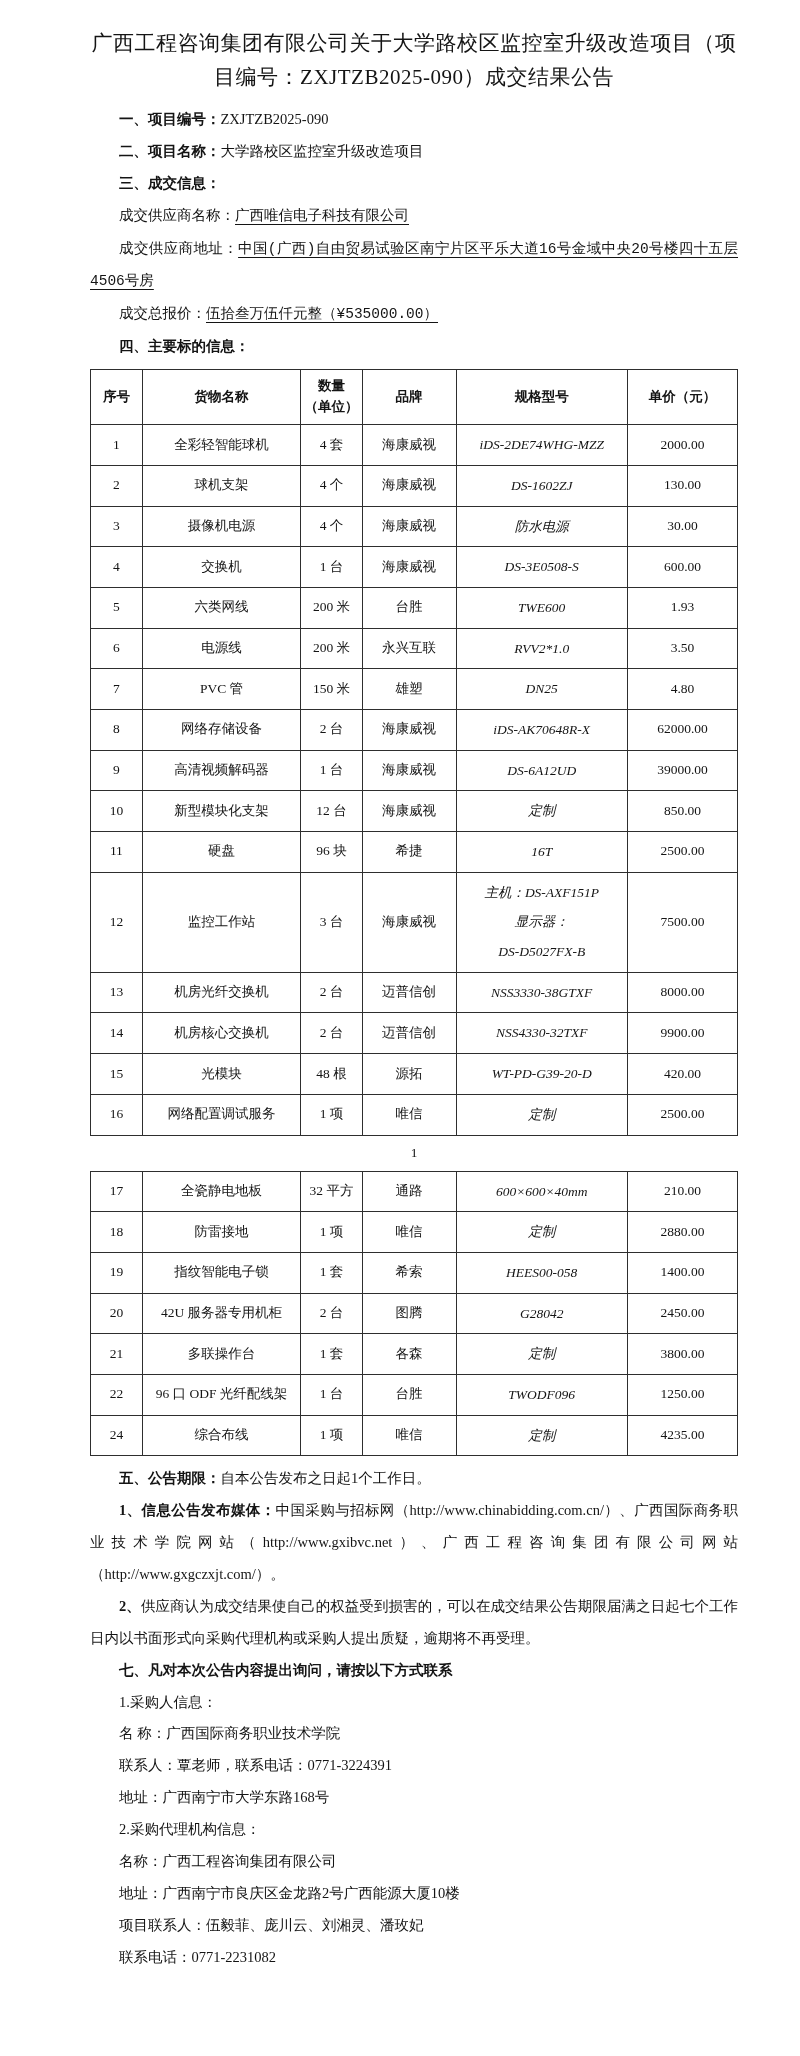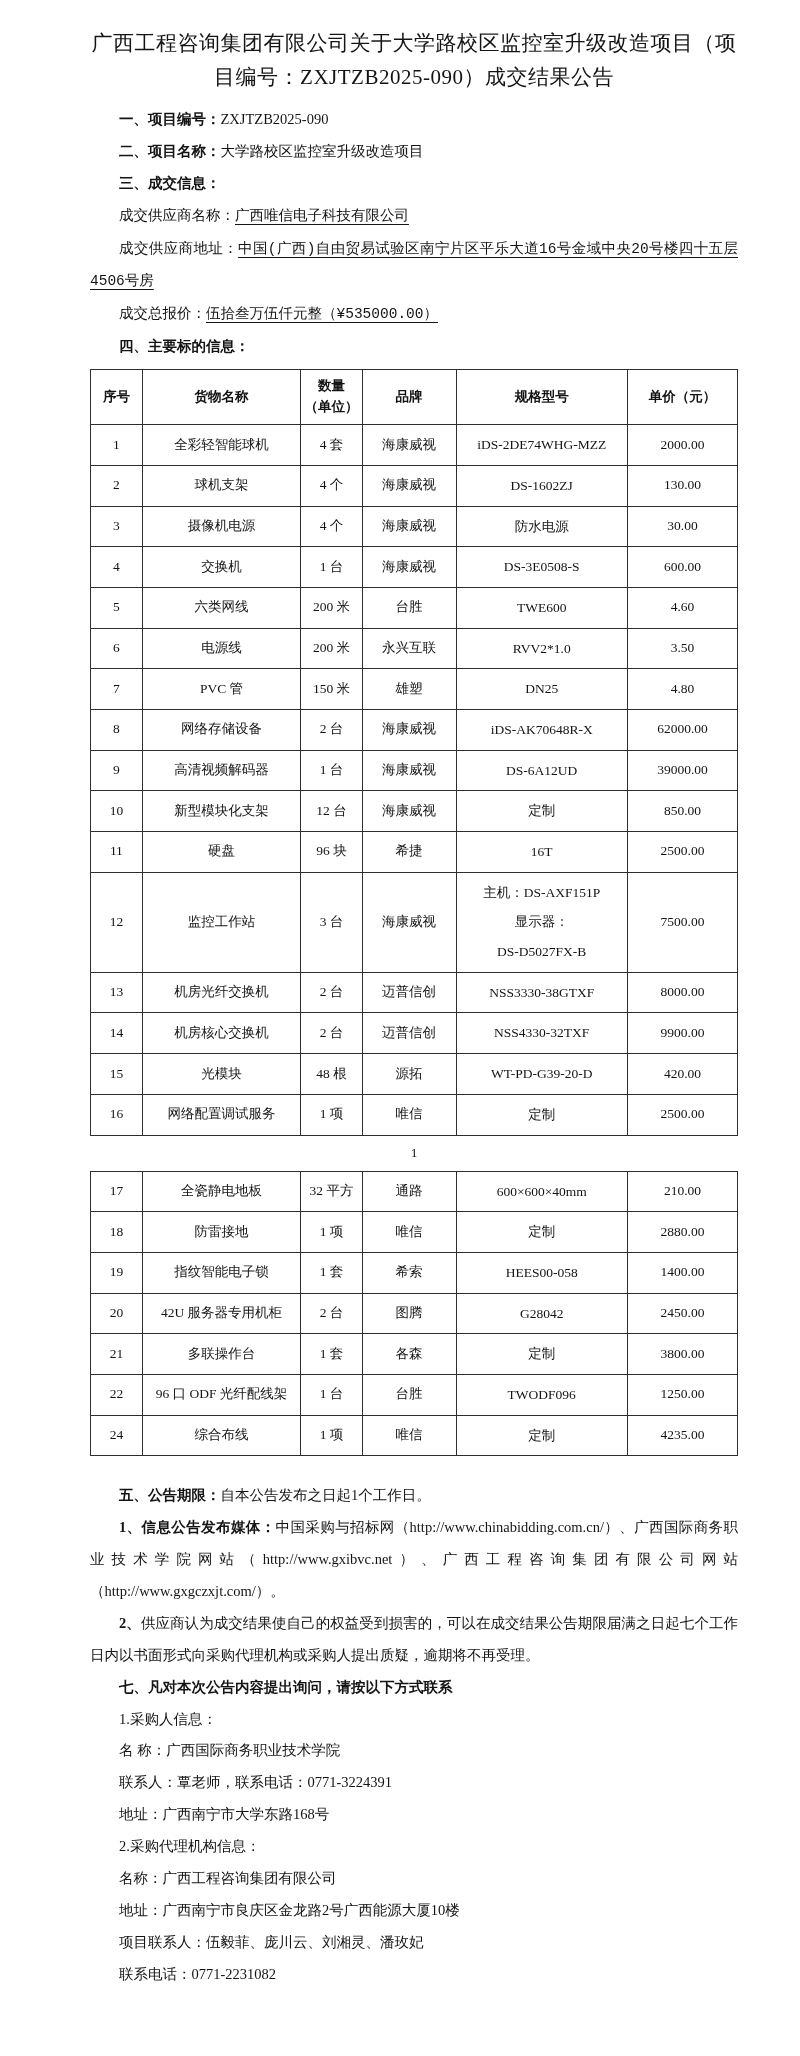--- a/index.html
+++ b/index.html
@@ -21,21 +21,21 @@
     width:100%;border-collapse:collapse;table-layout:fixed;
     margin-top:6px;
   }
   table.goods th,table.goods td{
     border:1px solid #2e2e2e;text-align:center;vertical-align:middle;
     font-size:13.5px;padding:5px 3px;line-height:1.55;
     overflow:hidden;
   }
   table.goods th{font-weight:700;white-space:pre-line;height:44px;}
   table.goods td{height:22px;white-space:pre-line;}
-  table.goods td.col-spec{line-height:2.2;}
+  table.goods td.col-spec{line-height:2.2;font-style:italic;}
   .page-num{
     text-align:center;font-size:13.5px;margin:9px 0 10px 0;
     font-family:"Liberation Serif","DejaVu Serif",serif;
   }
 </style>
 </head>
 <body>
 
 <div class="page">
 
@@ -121,21 +121,21 @@
           <td class="col-brand">海康威视</td>
           <td class="col-spec">DS-3E0508-S</td>
           <td class="col-price">600.00</td>
         </tr>
         <tr>
           <td class="col-idx">5</td>
           <td class="col-name">六类网线</td>
           <td class="col-qty">200 米</td>
           <td class="col-brand">台胜</td>
           <td class="col-spec">TWE600</td>
-          <td class="col-price">4.60</td>
+          <td class="col-price">1.93</td>
         </tr>
         <tr>
           <td class="col-idx">6</td>
           <td class="col-name">电源线</td>
           <td class="col-qty">200 米</td>
           <td class="col-brand">永兴互联</td>
           <td class="col-spec">RVV2*1.0</td>
           <td class="col-price">3.50</td>
         </tr>
         <tr>
@@ -287,21 +287,21 @@
           <td class="col-idx">24</td>
           <td class="col-name">综合布线</td>
           <td class="col-qty">1 项</td>
           <td class="col-brand">唯信</td>
           <td class="col-spec">定制</td>
           <td class="col-price">4235.00</td>
         </tr>
       </tbody>
   </table>
 
-  <p class="line indent" style="margin-top:24px;">
+  <p class="line indent" style="margin-top:7px;">
     <span class="b">五、公告期限：</span><span>自本公告发布之日起1个工作日。</span>
   </p>
 
 
   <p class="line indent">
     <span class="b">1、信息公告发布媒体：</span><span>中国采购与招标网（http://www.chinabidding.com.cn/）、广西国际商务职业技术学院网站（http://www.gxibvc.net）、广西工程咨询集团有限公司网站（http://www.gxgczxjt.com/）。</span>
   </p>
 
   <p class="line indent">
     <span class="b">2、</span><span>供应商认为成交结果使自己的权益受到损害的，可以在成交结果公告期限届满之日起七个工作日内以书面形式向采购代理机构或采购人提出质疑，逾期将不再受理。</span>

